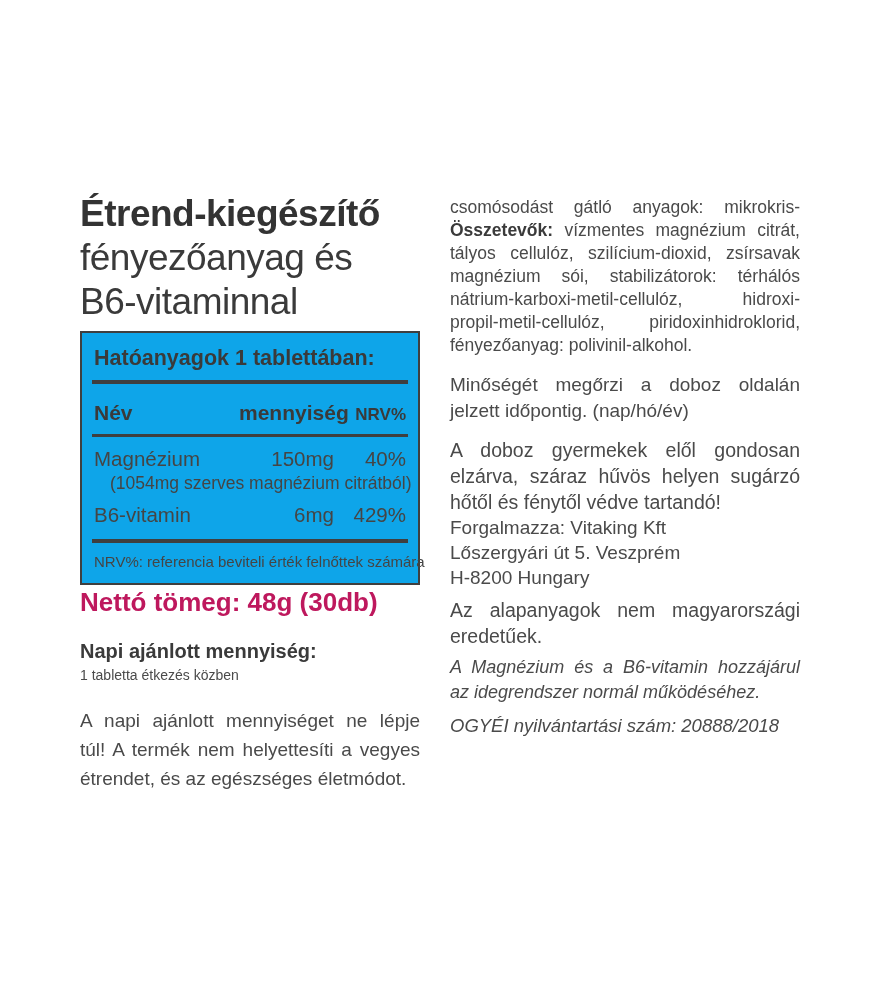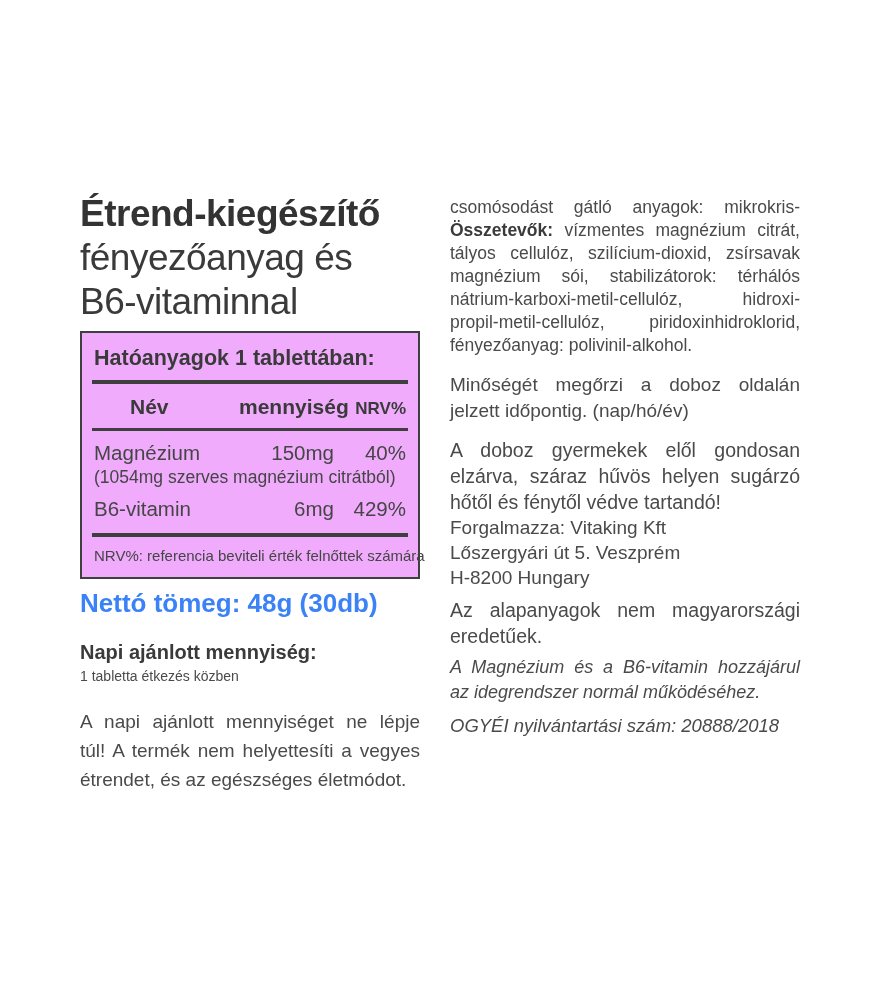--- a/index.html
+++ b/index.html
@@ -27,59 +27,59 @@
     line-height: 44px;
     color: #3a3a3a;
     letter-spacing: -0.5px;
     white-space: nowrap;
   }
   .title-line.bold { color: #333333; }
 
   .facts-table {
     margin-top: 7px;
     border: 2px solid #3f3f3f;
-    background: #f0abfc;
+    background: #0ea5e9;
   }
   .ft-heading {
     padding: 13px 12px 9px 12px;
     font-size: 21.5px;
     font-weight: bold;
     color: #3a3a3a;
     white-space: nowrap;
   }
   .ft-rule { background: #3f3f3f; margin: 0 10px; }
   .ft-rule.r1 { height: 4px; }
   .ft-rule.r2 { height: 3px; }
   .ft-rule.r3 { height: 4px; margin-top: 12px; }
   .ft-row { display: flex; align-items: baseline; padding: 0 12px; }
   .ft-row .ft-name { flex: 1; text-align: left; }
   .ft-row .ft-amount { width: 95px; text-align: right; }
   .ft-row .ft-nrv { width: 72px; text-align: right; }
-  .ft-header { padding-top: 11px; padding-bottom: 9px; font-size: 21px; font-weight: bold; color: #3a3a3a; margin-left: 36px; }
+  .ft-header { padding-top: 17px; padding-bottom: 9px; font-size: 21px; font-weight: bold; color: #3a3a3a; }
   .ft-header .ft-nrv { font-size: 17px; }
   .ft-data { font-size: 20.5px; color: #454545; }
   .ft-data.first { padding-top: 10px; }
   .ft-data.second { padding-top: 9px; }
   .ft-note {
-    padding: 2px 12px 0 12px;
+    padding: 2px 12px 0 28px;
     font-size: 17.5px;
     color: #454545;
     white-space: nowrap;
   }
   .ft-footnote {
     padding: 10px 12px 13px 12px;
     font-size: 15px;
     color: #454545;
     white-space: nowrap;
   }
 
   .net-weight {
-    margin-top: 9px;
+    margin-top: 2px;
     font-size: 26px;
-    color: #3b82f6;
+    color: #be185d;
     white-space: nowrap;
   }
   .daily-heading {
     margin-top: 21px;
     font-size: 20px;
     line-height: 24px;
     color: #3a3a3a;
     white-space: nowrap;
   }
   .daily-text {

